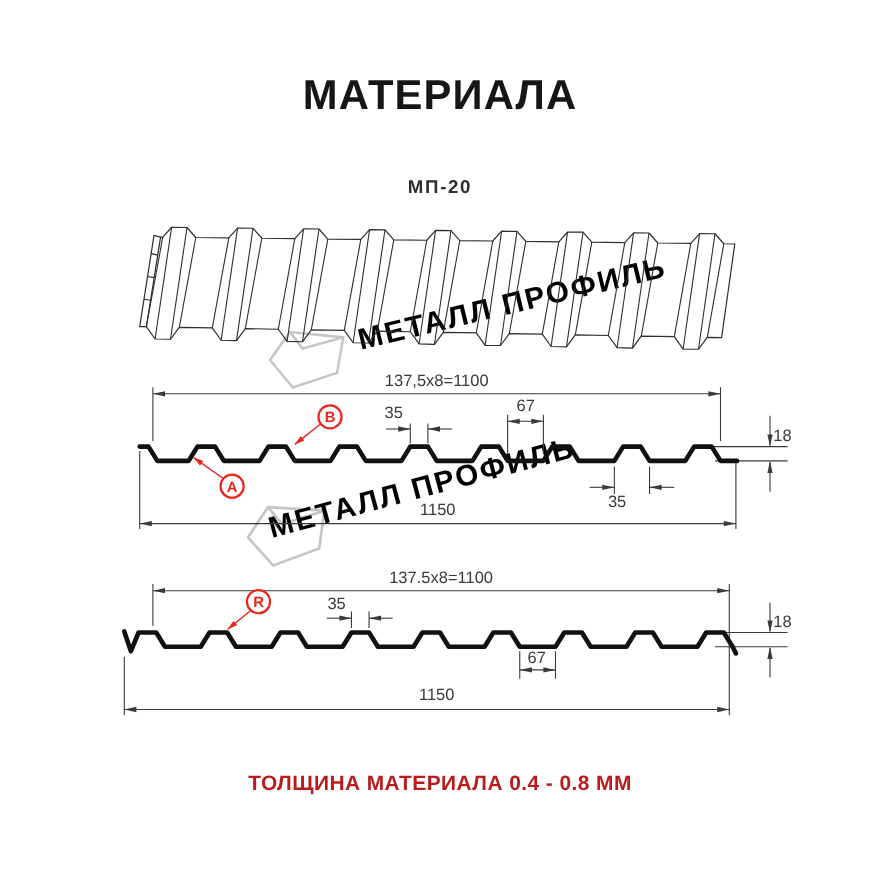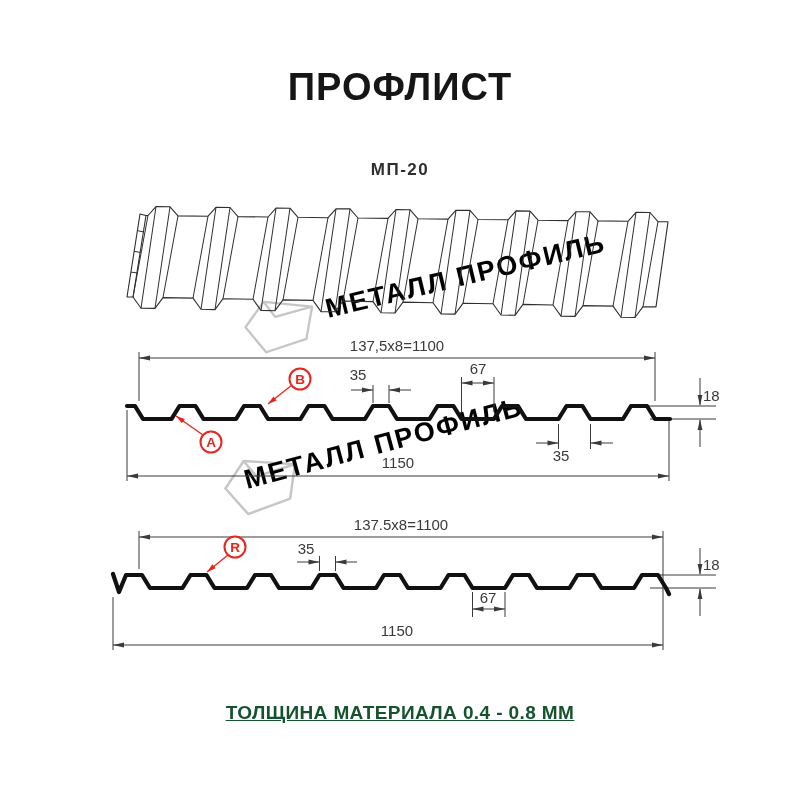--- a/index.html
+++ b/index.html
@@ -3,34 +3,34 @@
 <meta charset="utf-8">
 <style>
   html,body{margin:0;padding:0;background:#ffffff;}
   .page{position:relative;width:800px;height:800px;background:#fff;overflow:hidden;
         font-family:"Liberation Sans",sans-serif;}
   .title{position:absolute;top:66px;left:0;width:800px;text-align:center;
          font-size:38px;font-weight:bold;letter-spacing:1px;color:#161616;}
   .subtitle{position:absolute;top:112px;left:0;width:800px;text-align:center;
          font-size:17px;font-weight:bold;letter-spacing:1.5px;color:#2e2e2e;margin-top:48px;}
   .footer-note{position:absolute;top:702px;left:0;width:800px;text-align:center;
-         font-size:19px;font-weight:bold;letter-spacing:0.4px;color:#14532d;text-decoration:underline;}
+         font-size:19px;font-weight:bold;letter-spacing:0.4px;color:#b91c1c;}
   svg{position:absolute;left:0;top:0;}
   text.dim{font-size:15px;fill:#3a3a3a;text-anchor:middle;font-family:"Liberation Sans",sans-serif;}
   text.dim.start{text-anchor:start;}
   text.marker{font-size:13.5px;font-weight:bold;text-anchor:middle;font-family:"Liberation Sans",sans-serif;}
   text.wm{font-size:27px;font-weight:bold;letter-spacing:2px;text-anchor:start;
           font-family:"Liberation Sans",sans-serif;}
 </style>
 </head>
 <body>
 
 <div class="page">
 
-  <div class="title">ПРОФЛИСТ</div>
+  <div class="title">МАТЕРИАЛА</div>
   <div class="subtitle">МП-20</div>
 
   <svg id="art" width="800" height="800" viewBox="0 0 800 800">
 
     <g id="g-watermarks">
       <g id="g-wm-shapes">
           <g transform="translate(243,304) scale(0.9) rotate(-6)" fill="none" stroke="#c6c6c6" stroke-width="2.6" stroke-linejoin="round">
             <path d="M0,26 L23,0 L76,11 L66,46 L20,56 Z"></path>
             <path d="M23,0 L34,18 L76,11"></path>
           </g>

